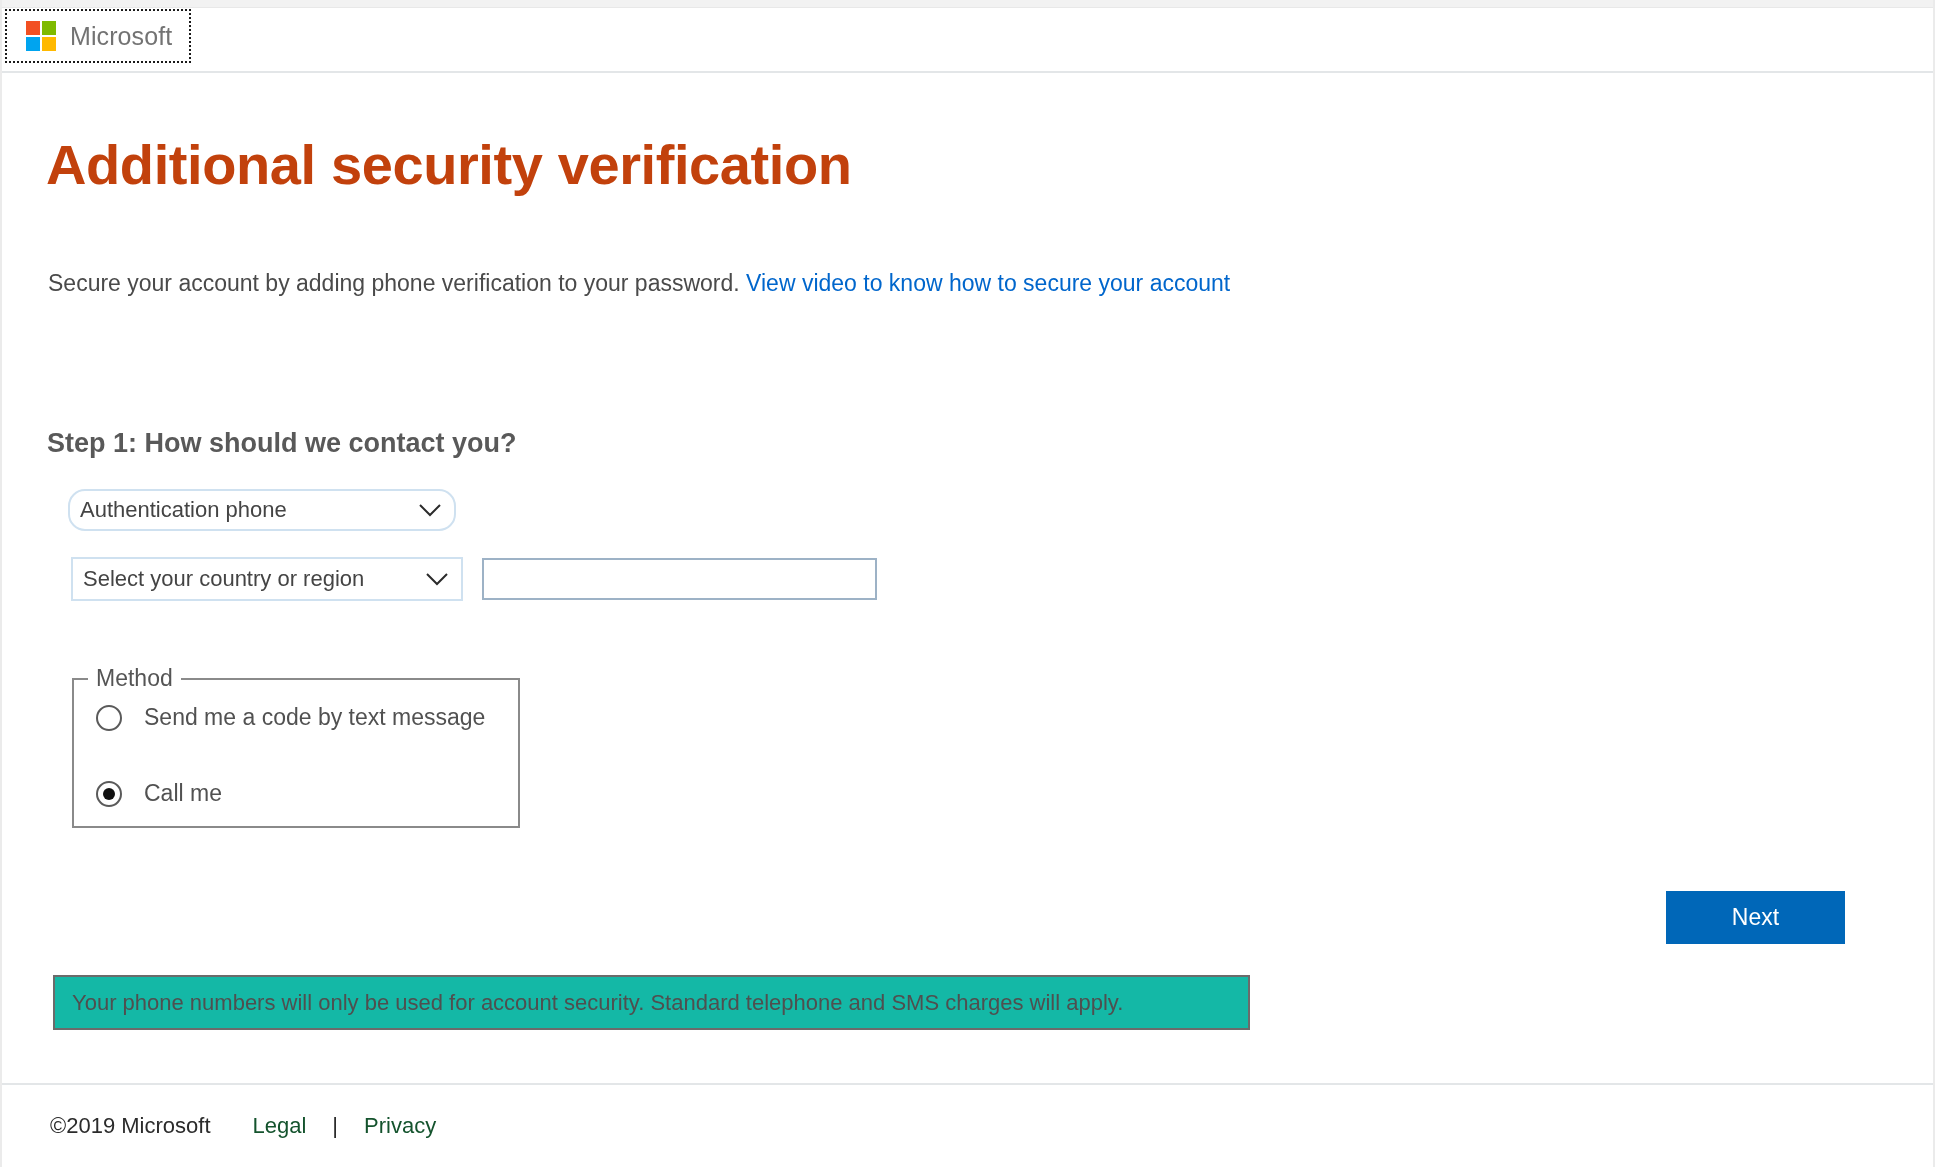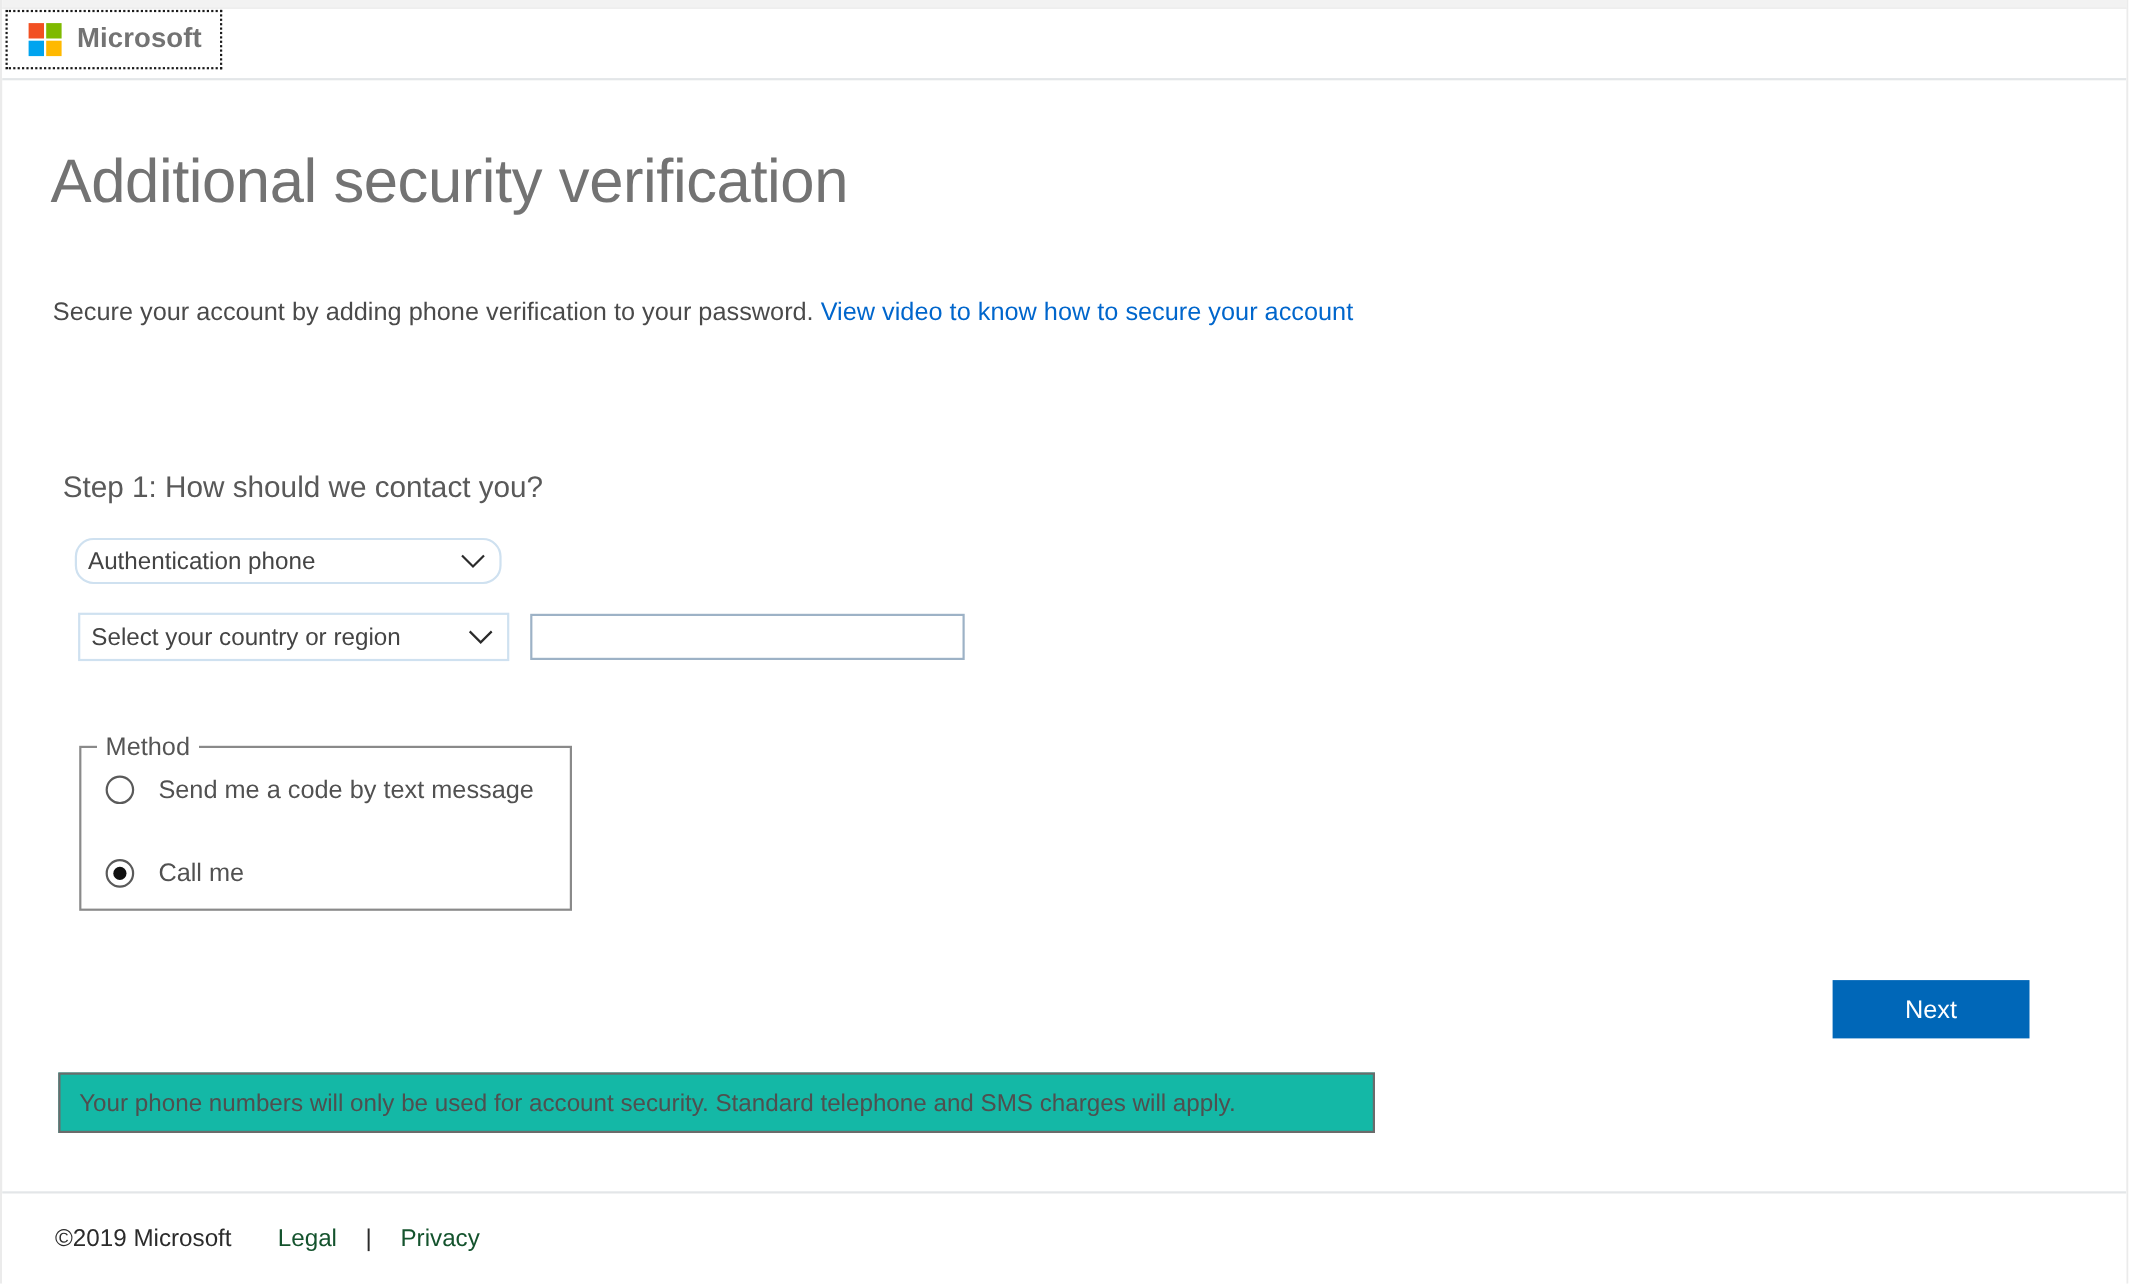--- a/index.html
+++ b/index.html
@@ -38,27 +38,26 @@
     height: 65px;
     background: #ffffff;
     border-bottom: 2px solid #e3e6e8;
     box-sizing: border-box;
   }
   .brand {
     position: absolute;
     left: 4px;
     top: 2px;
     display: flex;
-    align-items: flex-start;
+    align-items: center;
     gap: 14px;
     padding: 11px 18px 11px 20px;
     outline: 2px dotted #1a1a1a;
     outline-offset: -1px;
     box-sizing: border-box;
-    font-weight: bold;
   }
   .ms-logo {
     width: 30px;
     height: 30px;
     display: grid;
     grid-template-columns: 14px 14px;
     grid-template-rows: 14px 14px;
     gap: 2px;
     flex: none;
   }
@@ -80,46 +79,46 @@
     position: relative;
     height: 1000px;
   }
 
   .title {
     margin: 0;
     position: absolute;
     left: 44px;
     top: 63px;
     font-size: 56px;
-    font-weight: 400;
-    color: #737373;
+    font-weight: 700;
+    color: #c2410c;
     letter-spacing: -0.4px;
     line-height: 1.05;
   }
 
   .subtitle {
     position: absolute;
     left: 46px;
     top: 197px;
     font-size: 23px;
     color: #4a4a4a;
     white-space: nowrap;
   }
   .subtitle a {
     color: #0066cc;
     text-decoration: none;
   }
 
   .step-title {
     position: absolute;
-    left: 55px;
+    left: 45px;
     top: 355px;
     margin: 0;
     font-size: 27px;
-    font-weight: normal;
+    font-weight: bold;
     color: #595959;
   }
 
   
   .select-box {
     position: absolute;
     box-sizing: border-box;
     background: #ffffff;
     border: 2px solid #cfe1f0;
     display: flex;

